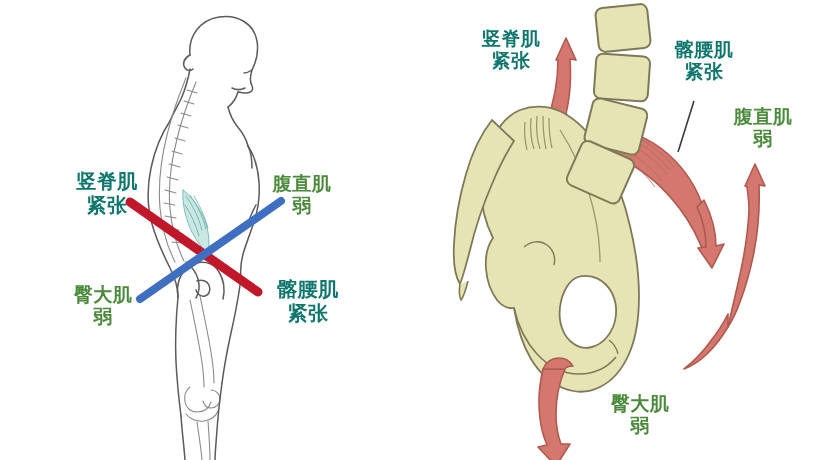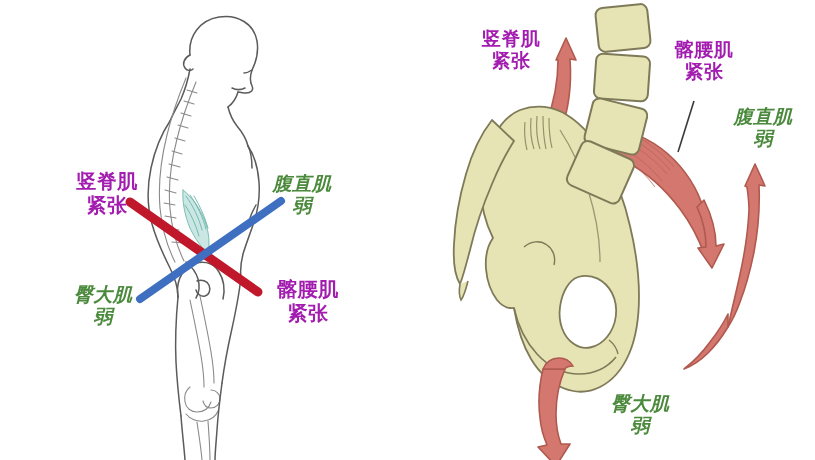--- a/index.html
+++ b/index.html
@@ -31,22 +31,22 @@
   .label {
     position: absolute;
     text-align: center;
     line-height: 1.18;
     white-space: nowrap;
     font-weight: 700;
     letter-spacing: 0.5px;
     user-select: none;
   }
   .label .l1, .label .l2 { display: block; }
-  .lbl-tight { color: #a21caf; }
-  .lbl-weak  { color: #4b8a3c; font-style: italic; }
+  .lbl-tight { color: #0f766e; }
+  .lbl-weak  { color: #4b8a3c; }
 
   
   #lbl-l-erector   { left: 52px;  top: 170px; width: 110px; font-size: 20px; }
   #lbl-l-rectus    { left: 252px; top: 172px; width: 100px; font-size: 19px; }
   #lbl-l-glute     { left: 48px;  top: 283px; width: 110px; font-size: 19px; }
   #lbl-l-iliopsoas { left: 252px; top: 278px; width: 112px; font-size: 20px; }
 
   
   #lbl-r-erector   { left: 459px; top: 27px;  width: 104px; font-size: 19px; }
   #lbl-r-iliopsoas { left: 652px; top: 38px;  width: 104px; font-size: 19px; }

